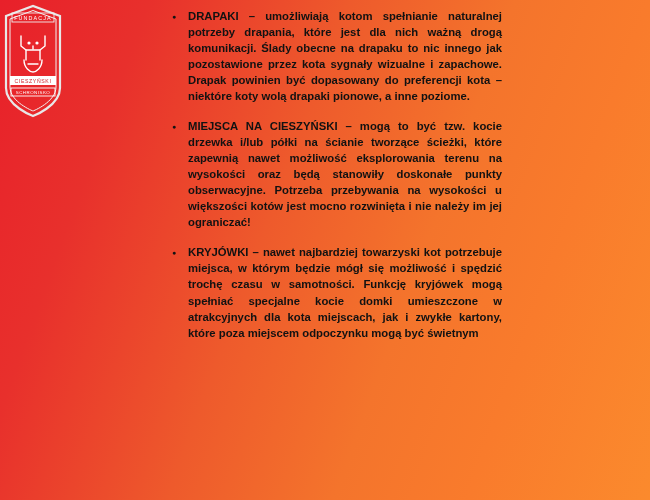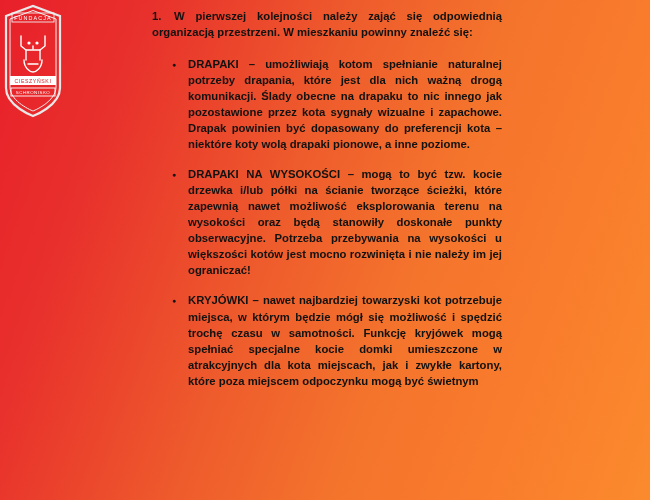--- a/index.html
+++ b/index.html
@@ -98,29 +98,26 @@
     <text x="31" y="81" font-family="Liberation Sans, sans-serif" font-size="5.2" fill="#d3222b" text-anchor="middle" letter-spacing="0.6">CIESZYŃSKI</text>
 
     <rect x="9" y="86" width="44" height="8" fill="none" stroke="#ffffff" stroke-width="0.9"></rect>
     <text x="31" y="92" font-family="Liberation Sans, sans-serif" font-size="4.4" fill="#ffffff" text-anchor="middle" letter-spacing="0.5">SCHRONISKO</text>
   </svg>
 </div>
 
 <div class="doc">
 
 
-  <p class="numbered">
-    <span class="num">1.</span><span>W pierwszej kolejności należy zająć się odpowiednią organizacją przestrzeni. W mieszkaniu powinny znaleźć się:</span>
-  </p>
 
   <ul class="bullets">
     <li>
       <span>DRAPAKI</span><span> – umożliwiają kotom spełnianie naturalnej potrzeby drapania, które jest dla nich ważną drogą komunikacji. Ślady obecne na drapaku to nic innego jak pozostawione przez kota sygnały wizualne i zapachowe. Drapak powinien być dopasowany do preferencji kota – niektóre koty wolą drapaki pionowe, a inne poziome.</span>
     </li>
     <li>
-      <span>DRAPAKI NA WYSOKOŚCI</span><span> – mogą to być tzw. kocie drzewka i/lub półki na ścianie tworzące ścieżki, które zapewnią nawet możliwość eksplorowania terenu na wysokości oraz będą stanowiły doskonałe punkty obserwacyjne. Potrzeba przebywania na wysokości u większości kotów jest mocno rozwinięta i nie należy im jej ograniczać!</span>
+      <span>MIEJSCA NA CIESZYŃSKI</span><span> – mogą to być tzw. kocie drzewka i/lub półki na ścianie tworzące ścieżki, które zapewnią nawet możliwość eksplorowania terenu na wysokości oraz będą stanowiły doskonałe punkty obserwacyjne. Potrzeba przebywania na wysokości u większości kotów jest mocno rozwinięta i nie należy im jej ograniczać!</span>
     </li>
     <li>
       <span>KRYJÓWKI</span><span> – nawet najbardziej towarzyski kot potrzebuje miejsca, w którym będzie mógł się możliwość i spędzić trochę czasu w samotności. Funkcję kryjówek mogą spełniać specjalne kocie domki umieszczone w atrakcyjnych dla kota miejscach, jak i zwykłe kartony, które poza miejscem odpoczynku mogą być świetnym</span>
     </li>
   </ul>
 
 </div>
 
 </body></html>

